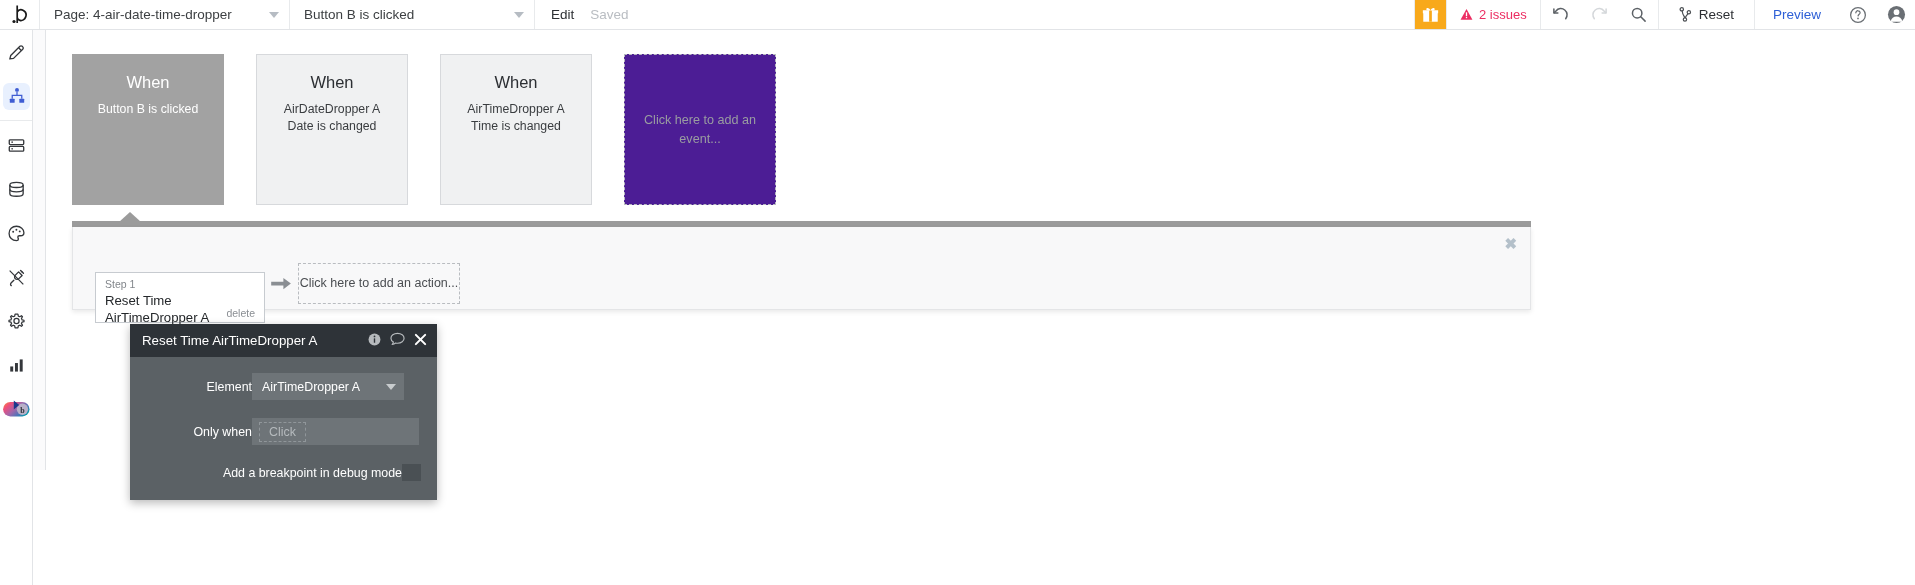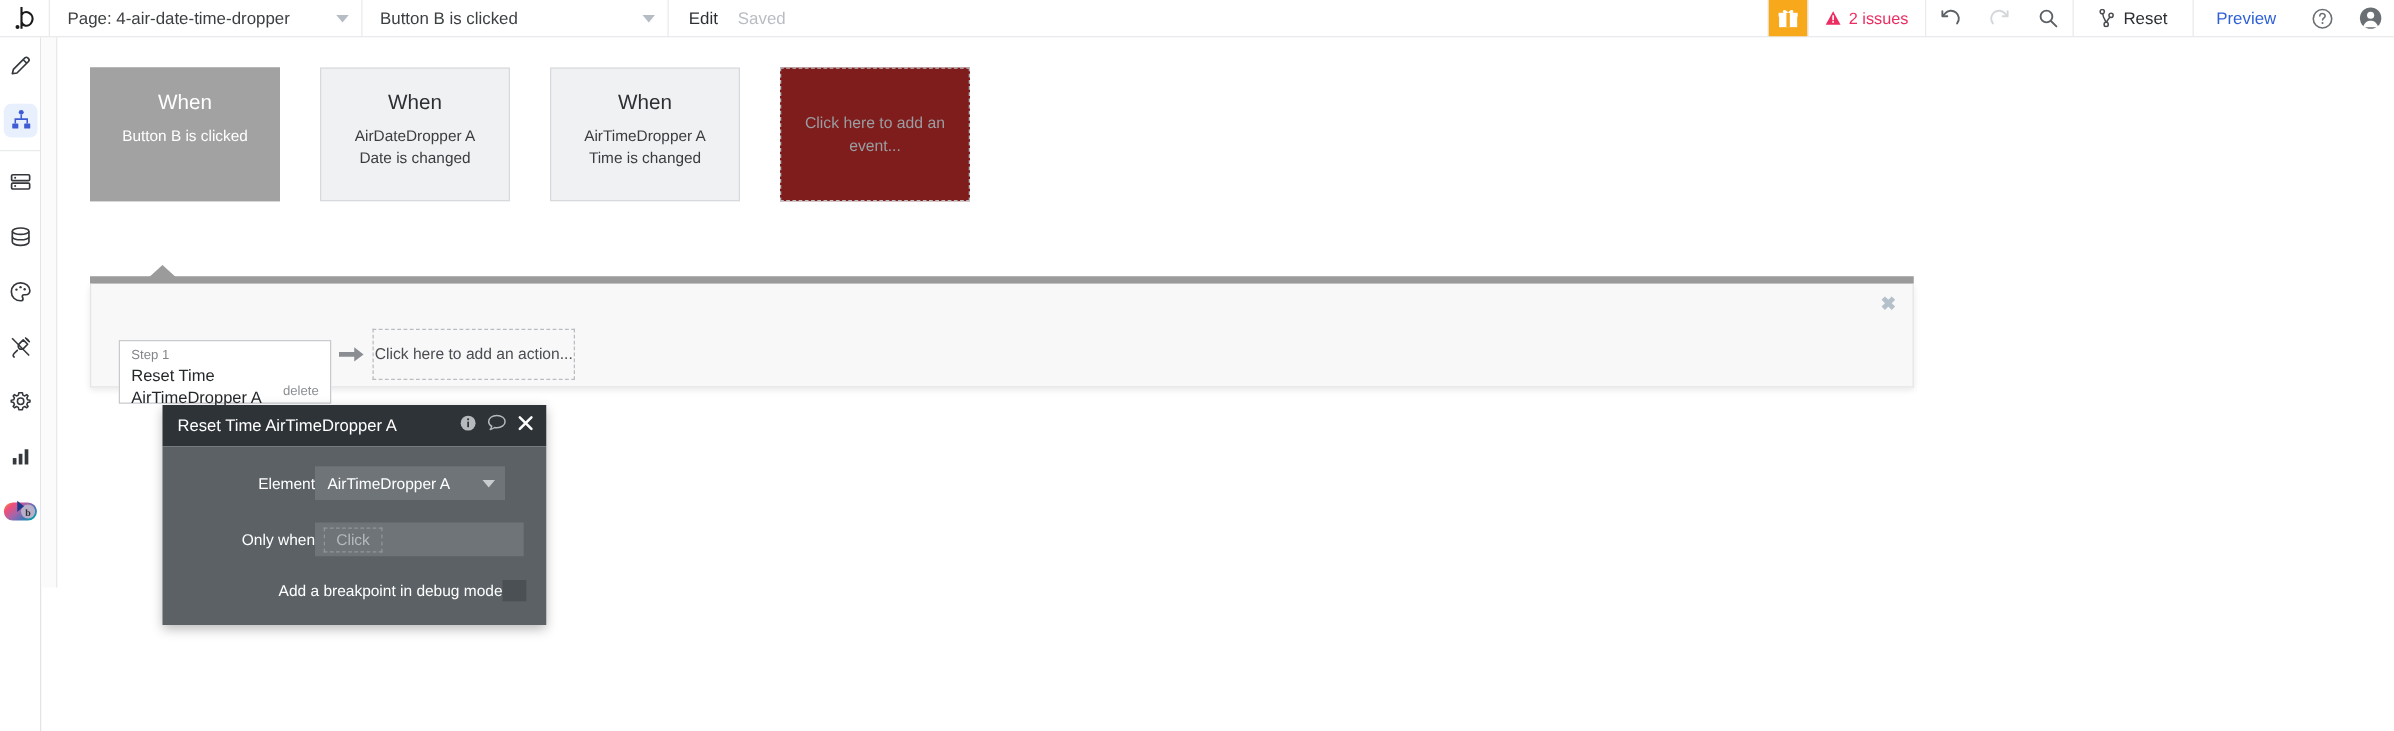--- a/index.html
+++ b/index.html
@@ -91,35 +91,35 @@
   .rail2 {
     position: absolute; top: 30px; left: 33px;
     width: 13px; height: 440px; background: #fbfbfc; border-right: 1px solid #e2e4e7;
   }
 
   
   .canvas { position: absolute; top: 30px; left: 46px; right: 0; bottom: 0; background: #fff; }
 
   .event-row { position: absolute; top: 24px; left: 26px; display: flex; gap: 32px; }
   .ev-card {
-    width: 152px; height: 107px;
+    width: 152px; height: 151px;
     background: #f0f1f2; border: 1px solid #d7d9dc;
     display: flex; flex-direction: column; align-items: center;
     padding-top: 17px;
   }
   .ev-card.active { background: #a2a2a2; border-color: #a2a2a2; }
   .ev-when { font-size: 16.5px; color: #2c2f33; line-height: 1.25; }
   .ev-card.active .ev-when { color: #ffffff; }
   .ev-desc {
     font-size: 12.3px; color: #3a3d40; text-align: center;
     margin-top: 8px; line-height: 1.45; padding: 0 8px;
   }
   .ev-card.active .ev-desc { color: #ffffff; }
   .ev-card.add {
-    background: #7f1d1d; border: 1px dashed #b9bcc0;
+    background: #4c1d95; border: 1px dashed #b9bcc0;
     justify-content: center; padding-top: 0;
   }
   .ev-add-txt {
     font-size: 12.6px; color: #9a9da1; text-align: center;
     line-height: 1.5; padding: 0 18px;
   }
 
   
   .wf-panel { position: absolute; top: 191px; left: 26px; width: 1459px; }
   .wf-topbar { height: 6px; background: #9b9b9b; position: relative; }

